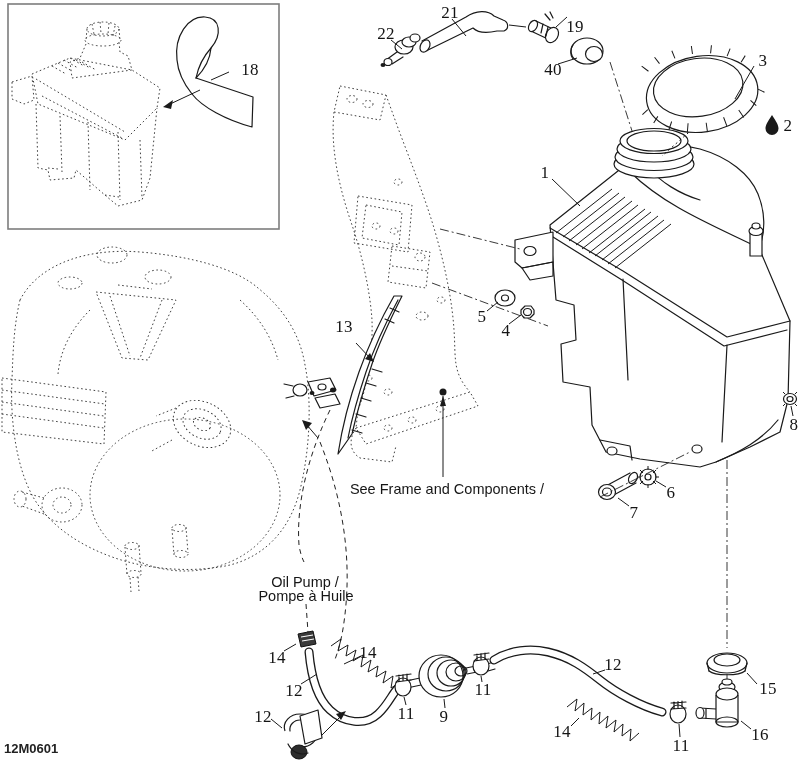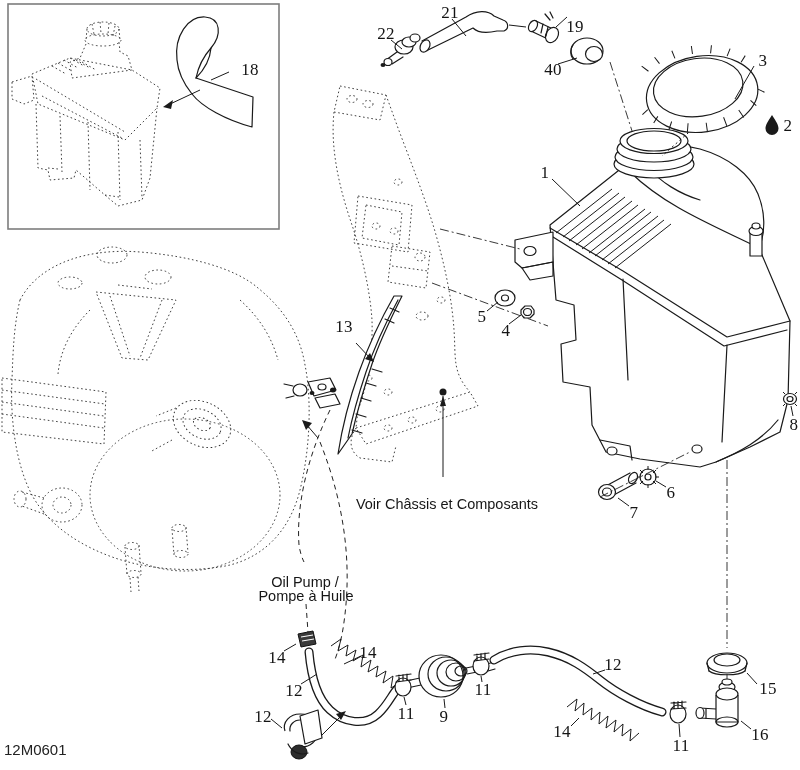--- a/index.html
+++ b/index.html
@@ -3,21 +3,21 @@
 <meta charset="utf-8">
 <style>
   html,body{margin:0;padding:0;background:#fff;}
   .stage{position:relative;width:800px;height:770px;background:#ffffff;overflow:hidden;
          font-family:"Liberation Sans","DejaVu Sans",sans-serif;color:#111;}
   .stage svg{position:absolute;left:0;top:0;}
   .callout{position:absolute;transform:translate(-50%,-50%);font-size:17px;line-height:17px;
            color:#141414;white-space:nowrap;letter-spacing:.3px;font-family:Liberation Serif, serif;}
   .note{position:absolute;transform:translate(-50%,-50%);font-size:14.5px;line-height:15px;
         color:#161616;white-space:nowrap;}
-  .doccode{position:absolute;left:4px;top:741px;font-size:15px;font-weight:normal;color:#222;}
+  .doccode{position:absolute;left:4px;top:741px;font-size:13px;font-weight:bold;color:#222;}
   .ln{stroke:#1a1a1a;stroke-width:1;fill:none;}
   .sol{stroke:#1a1a1a;stroke-width:1.2;fill:none;stroke-linejoin:round;stroke-linecap:round;}
   .solw{stroke:#1a1a1a;stroke-width:1.2;fill:#fff;stroke-linejoin:round;}
   .dot{stroke:#2b2b2b;stroke-width:.9;fill:none;stroke-dasharray:1.6 2.6;stroke-linejoin:round;}
   .dashdot{stroke:#222;stroke-width:.9;fill:none;stroke-dasharray:9 3 2 3;}
   .dashes{stroke:#222;stroke-width:1;fill:none;stroke-dasharray:5 4;}
   .fillk{fill:#1a1a1a;stroke:none;}
 </style>
 </head>
 <body>
@@ -378,19 +378,19 @@
 <div class="callout" style="left:562px;top:731px">14</div>
 <div class="callout" style="left:768px;top:688px">15</div>
 <div class="callout" style="left:760px;top:734px">16</div>
 <div class="callout" style="left:263px;top:716px">12</div>
 <div class="callout" style="left:250px;top:69px">18</div>
 <div class="callout" style="left:575px;top:26px">19</div>
 <div class="callout" style="left:553px;top:69px">40</div>
 <div class="callout" style="left:450px;top:12px">21</div>
 <div class="callout" style="left:386px;top:33px">22</div>
 
-<div class="note" style="left:447px;top:504px">Voir Châssis et Composants</div>
+<div class="note" style="left:447px;top:489px">See Frame and Components /</div>
 <div class="note" style="left:305px;top:582px">Oil Pump /</div>
 <div class="note" style="left:306px;top:596px">Pompe à Huile</div>
 
 <div class="doccode">12M0601</div>
 
 </div>
 
 </body></html>

